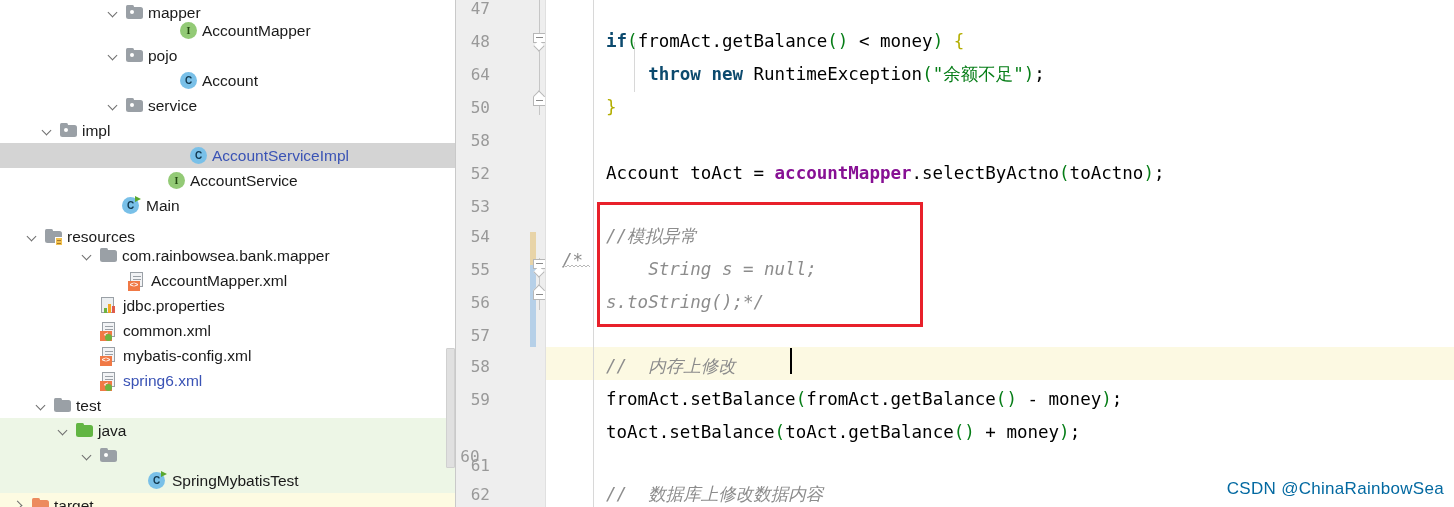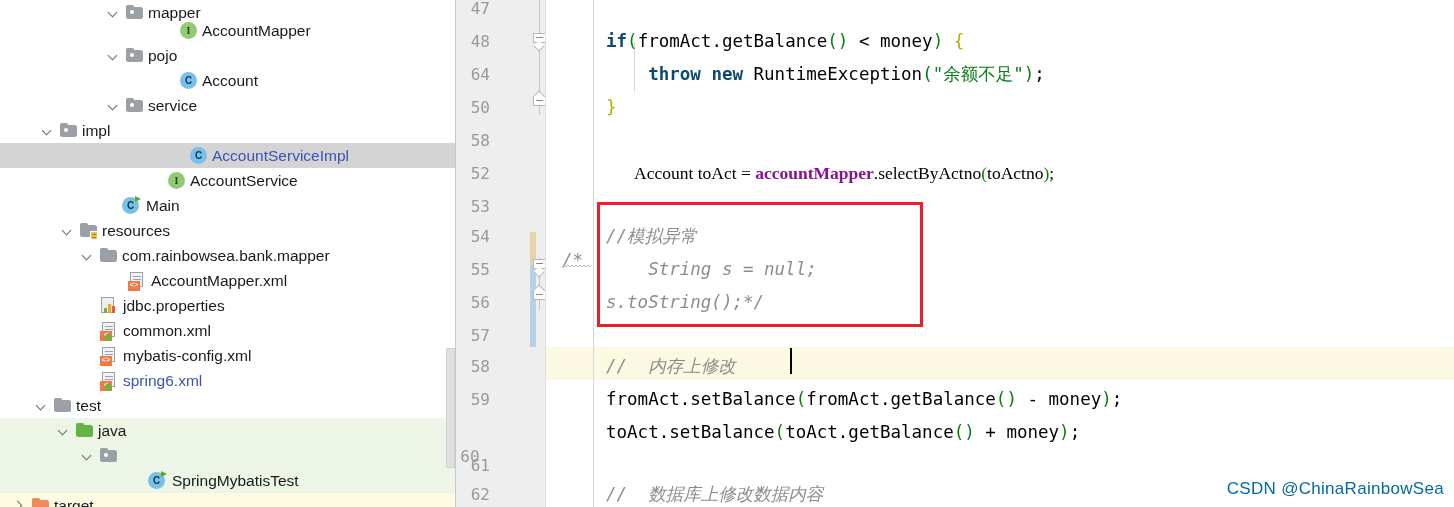--- a/index.html
+++ b/index.html
@@ -399,21 +399,21 @@
           <span class="lbl">AccountService</span>
         </div>
         <div class="tree-row" style="position: absolute; top: 193px; left: 0px; right: 0px; padding-left: 122px;">
           <span class="chev none" style="margin-left: -20px; margin-right: 6px;"></span>
           <span class="ico ico-runcls">
             <span class="c">C</span>
             <span class="play"></span>
           </span>
           <span class="lbl">Main</span>
         </div>
-        <div class="tree-row" style="position: absolute; top: 218px; left: 0px; right: 0px; padding-left: 80px;">
+        <div class="tree-row" style="position: absolute; top: 224px; left: 0px; right: 0px; padding-left: 45px;">
           <span class="chev " style="margin-left: -20px; margin-right: 6px;"></span>
           <span class="ico ico-folder f-gray">
             <span class="ftab"></span>
             <span class="fbody"></span>
             <span class="resbadge"></span>
           </span>
           <span class="lbl">resources</span>
         </div>
         <div class="tree-row" style="position: absolute; top: 243px; left: 0px; right: 0px; padding-left: 100px;">
           <span class="chev " style="margin-left: -20px; margin-right: 6px;"></span>
@@ -563,21 +563,21 @@
     <div id="gutter-edge"></div>
 
     <div id="code-area">
       <div class="cur-line-hl" style="top:347px;"></div>
       <div class="indent-guide" style="left:47px; top:0px; height:507px;"></div>
       <div class="indent-guide" style="left:88px; top:42px; height:50px;"></div>
       <div id="code-lines">
           <div class="code-line" style="top: 25px;"><span class="txt" style="padding-left: 60px;"><span class="kw">if</span><span class="paren">(</span><span class="plain">fromAct.getBalance</span><span class="paren">()</span><span class="plain"> &lt; </span><span class="plain">money</span><span class="paren">)</span><span class="plain"> </span><span class="brk">{</span></span></div>
           <div class="code-line" style="top: 58px;"><span class="txt" style="padding-left: 60px;"><span class="plain">    </span><span class="kw">throw</span><span class="plain"> </span><span class="kw">new</span><span class="plain"> RuntimeException</span><span class="paren">(</span><span class="str">"余额不足"</span><span class="paren">)</span><span class="plain">;</span></span></div>
           <div class="code-line" style="top: 91px;"><span class="txt" style="padding-left: 60px;"><span class="brk">}</span></span></div>
-          <div class="code-line" style="top: 157px;"><span class="txt" style="padding-left: 88px; font-family: Liberation Serif, serif;"><span class="plain">Account toAct = </span><span class="fld">accountMapper</span><span class="plain">.selectByActno</span><span class="paren">(</span><span class="plain">toActno</span><span class="paren">)</span><span class="plain">;</span></span></div>
+          <div class="code-line" style="top: 157px;"><span class="txt" style="padding-left: 60px;"><span class="plain">Account toAct = </span><span class="fld">accountMapper</span><span class="plain">.selectByActno</span><span class="paren">(</span><span class="plain">toActno</span><span class="paren">)</span><span class="plain">;</span></span></div>
           <div class="code-line" style="top: 220px;"><span class="txt" style="padding-left: 60px;"><span class="cmt">//模拟异常</span></span></div>
           <div class="code-line" style="top: 253px;"><span class="txt" style="padding-left: 60px;"><span class="cmt">    String s = null;</span></span></div>
           <div class="code-line" style="top: 286px;"><span class="txt" style="padding-left: 60px;"><span class="cmt">s.toString();*/</span></span></div>
           <div class="code-line" style="top: 350px;"><span class="txt" style="padding-left: 60px;"><span class="cmt">//  内存上修改</span></span></div>
           <div class="code-line" style="top: 383px;"><span class="txt" style="padding-left: 60px;"><span class="plain">fromAct.setBalance</span><span class="paren">(</span><span class="plain">fromAct.getBalance</span><span class="paren">()</span><span class="plain"> - money</span><span class="paren">)</span><span class="plain">;</span></span></div>
           <div class="code-line" style="top: 416px;"><span class="txt" style="padding-left: 60px;"><span class="plain">toAct.setBalance</span><span class="paren">(</span><span class="plain">toAct.getBalance</span><span class="paren">()</span><span class="plain"> + money</span><span class="paren">)</span><span class="plain">;</span></span></div>
           <div class="code-line" style="top: 478px;"><span class="txt" style="padding-left: 60px;"><span class="cmt">//  数据库上修改数据内容</span></span></div>
         </div>
 
       <div class="cmt-marker" style="left:16px; top:250px;">

